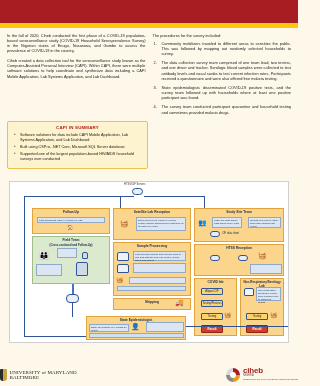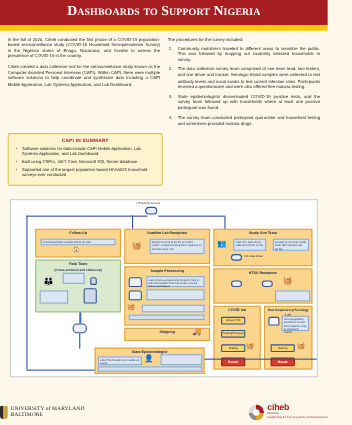--- a/index.html
+++ b/index.html
@@ -214,21 +214,21 @@
   .ciheb-txt { line-height: 4.2px; }
   .ciheb-l1 { font-size: 8px; font-weight: bold; color:#a71d21; letter-spacing:-.2px; }
   .ciheb-l2 { font-size: 2.6px; color:#555; }
   .ciheb-l3 { font-size: 2.4px; color:#a71d21; line-height:3px; }
 </style>
 </head>
 <body>
 
 <div class="header">
   <h1>
-    <span>Dashboards to Support Nigeria</span><br>
+    <br>
   </h1>
 </div>
 <div class="gold-bar"></div>
 
 <div class="body-wrap">
 
   <div class="col">
     <p class="para">In the fall of 2020, Ciheb conducted the first phase of a COVID-19 population-based serosurveillance study (COVID-19 Household Serosprevalence Survey) in the Nigerian states of Enugu, Nasarawa, and Gombe to assess the prevalence of COVID-19 in the country.</p>
     <p class="para">Ciheb created a data collection tool for the serosurveillance study known as the Computer-Assisted Personal Interview (CAPI). Within CAPI, there were multiple software solutions to help coordinate and synthesize data including a CAPI Mobile Application, Lab Systems Application, and Lab Dashboard.</p>
   </div>

